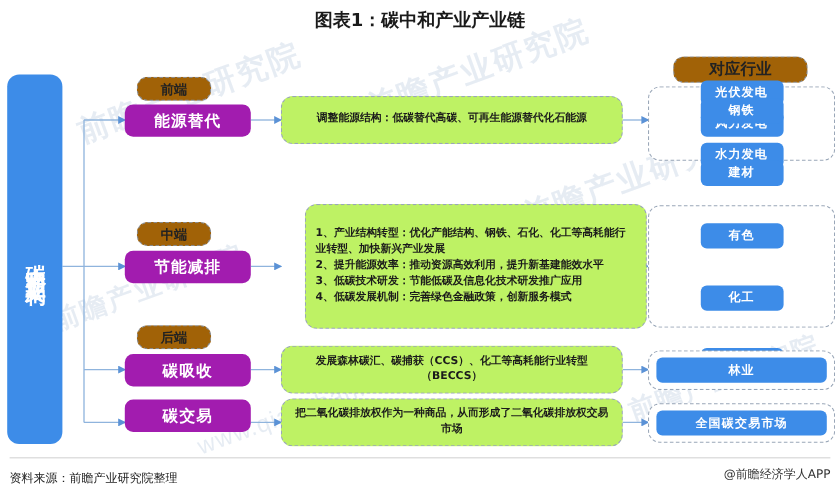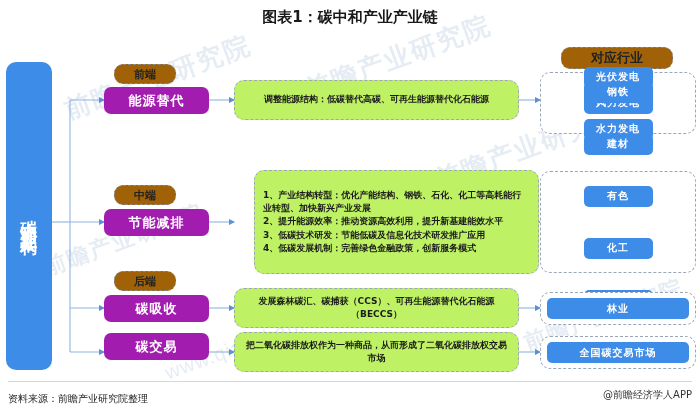--- a/index.html
+++ b/index.html
@@ -210,21 +210,21 @@
   </div>
 
   <div class="detail left" style="left:234px;top:170px;width:285px;height:104px;margin-left:20px;">
     <div class="txt" style="white-space:pre-line;">1、产业结构转型：优化产能结构、钢铁、石化、化工等高耗能行业转型、加快新兴产业发展
 2、提升能源效率：推动资源高效利用，提升新基建能效水平
 3、低碳技术研发：节能低碳及信息化技术研发推广应用
 4、低碳发展机制：完善绿色金融政策，创新服务模式</div>
   </div>
 
   <div class="detail center" style="left:234px;top:288px;width:285px;height:40px;">
-    <div class="txt">发展森林碳汇、碳捕获（CCS）、可再生能源替代化石能源（BECCS）</div>
+    <div class="txt">发展森林碳汇、碳捕获（CCS）、化工等高耗能行业转型（BECCS）</div>
   </div>
 
   <div class="detail center" style="left:234px;top:332px;width:285px;height:40px;">
     <div class="txt">把二氧化碳排放权作为一种商品，从而形成了二氧化碳排放权交易市场</div>
   </div>
 
   <div class="chip" style="left:561px;top:47px;width:112px;height:22px;font-size:13px;">对应行业</div>
 
   <div class="rgroup" style="left:540px;top:72px;width:156px;height:62px;">
     <div class="ibox half">光伏发电</div>

